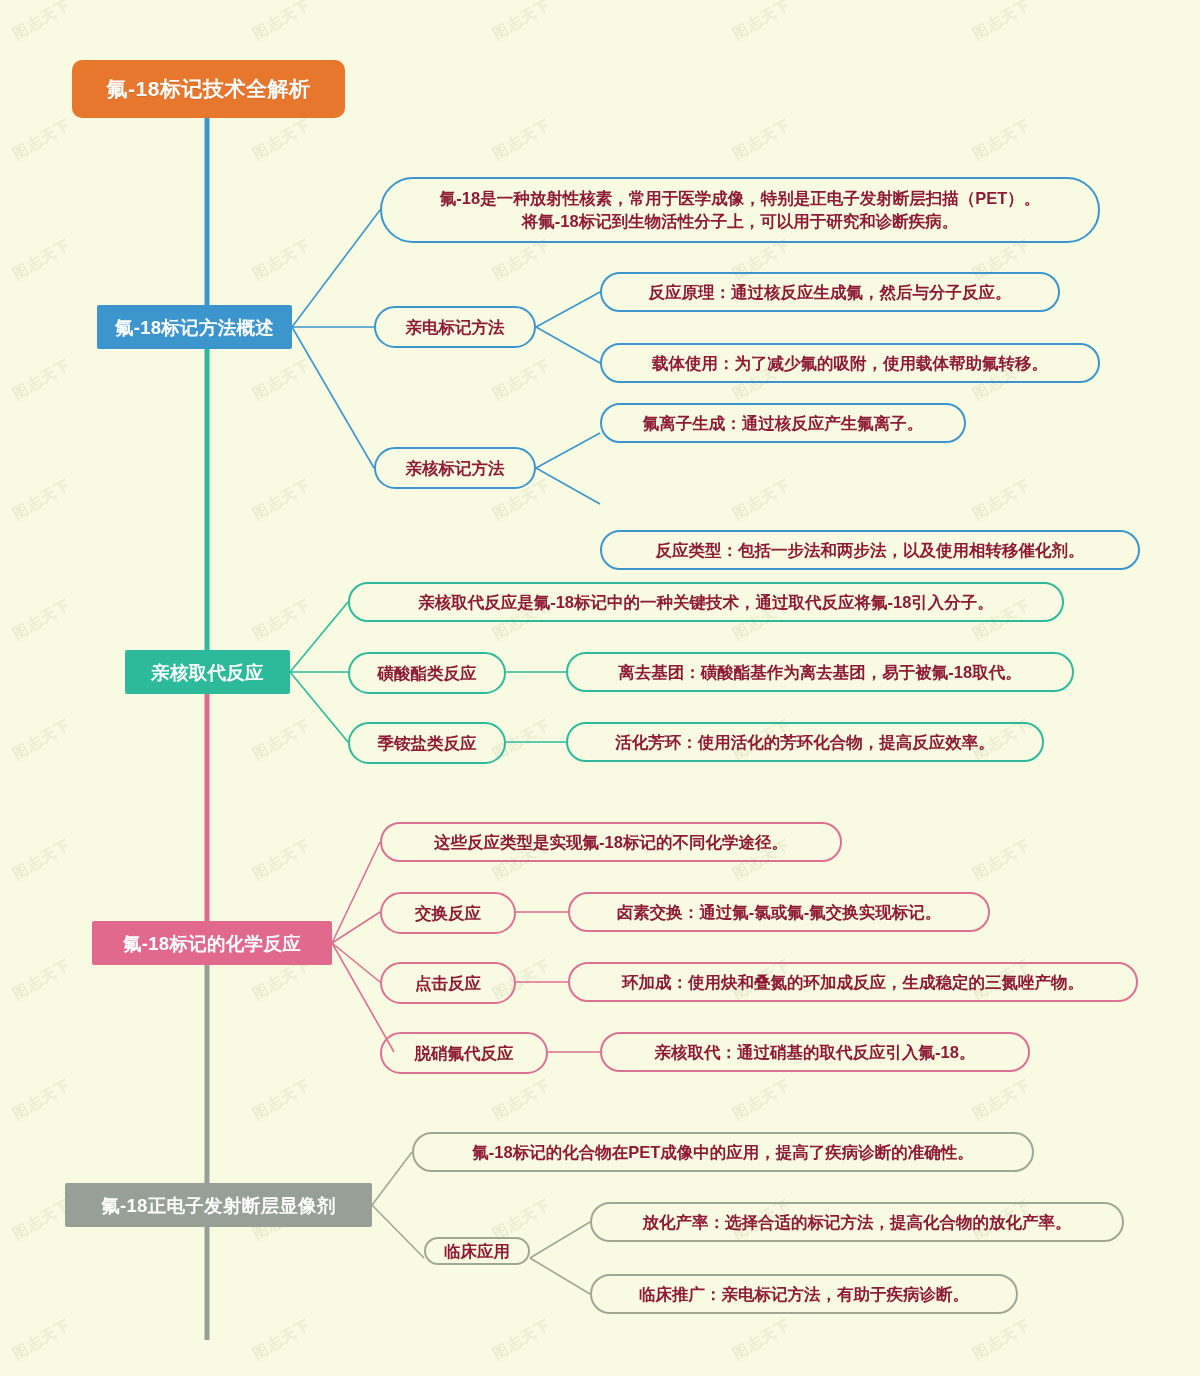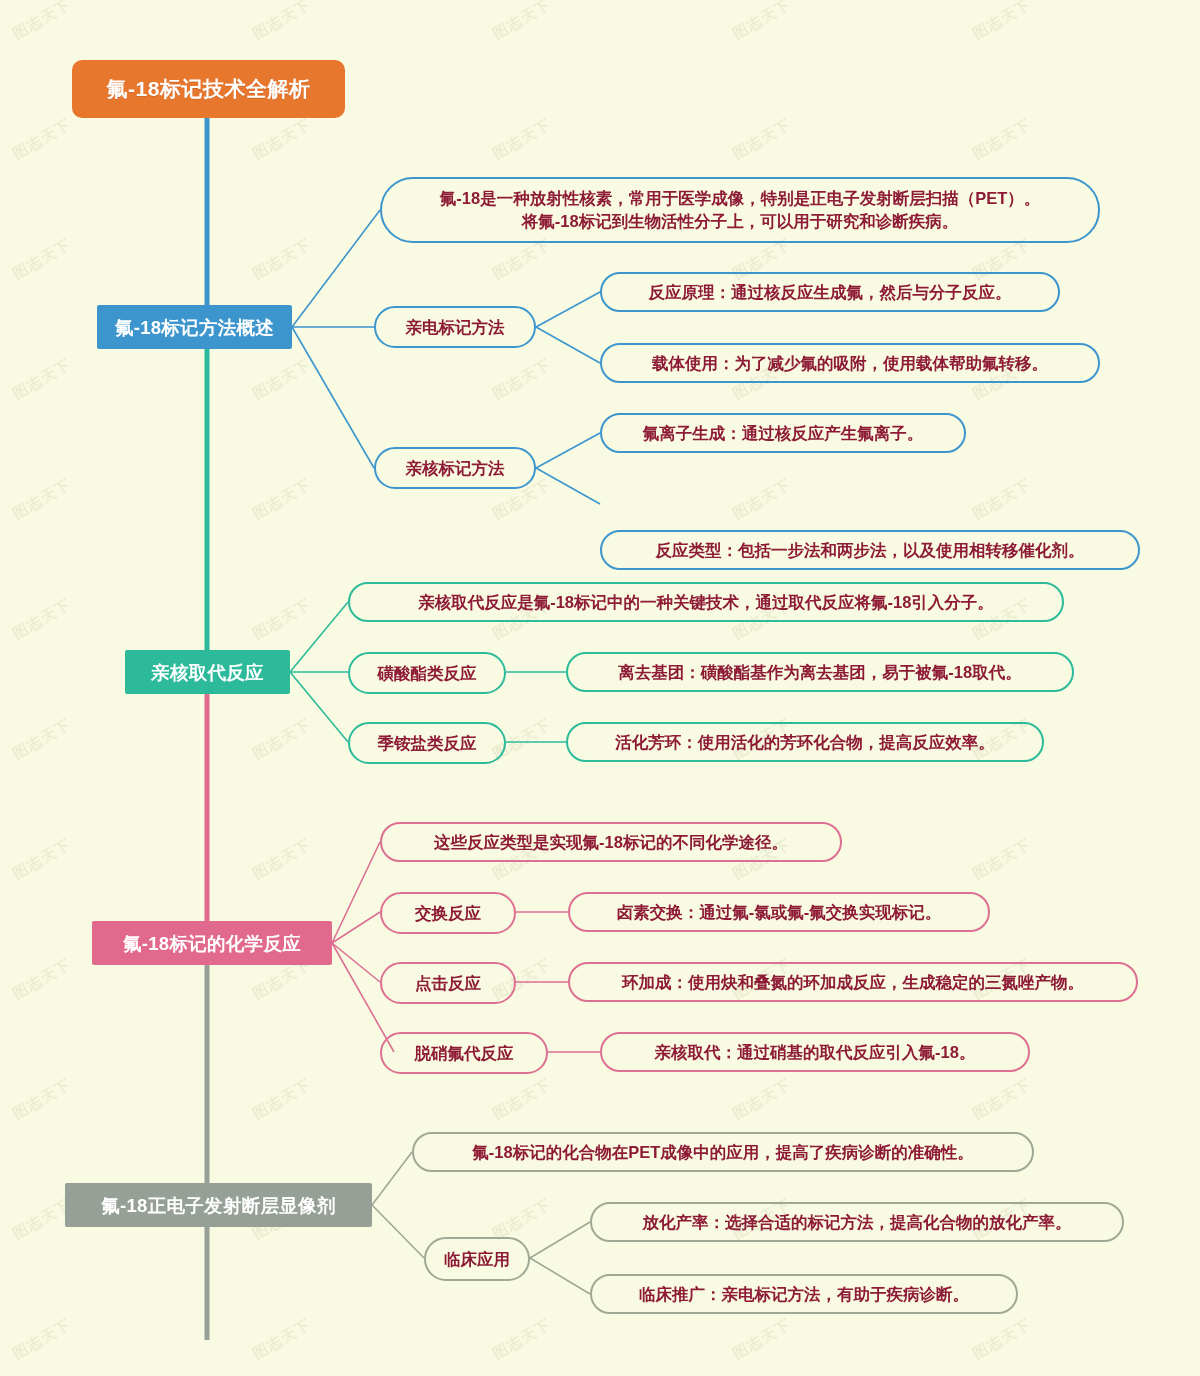--- a/index.html
+++ b/index.html
@@ -195,21 +195,21 @@
   <div class="node pill p-blue" style="left:600px;top:272px;width:460px;height:40px;">
     <span>反应原理：通过核反应生成氟，然后与分子反应。</span>
   </div>
   <div class="node pill p-blue" style="left:600px;top:343px;width:500px;height:40px;">
     <span>载体使用：为了减少氟的吸附，使用载体帮助氟转移。</span>
   </div>
 
   <div class="node pill p-blue" style="left:374px;top:447px;width:162px;height:42px;">
     <span>亲核标记方法</span>
   </div>
-  <div class="node pill p-blue" style="left:600px;top:413px;width:366px;height:40px;">
+  <div class="node pill p-blue" style="left:600px;top:403px;width:366px;height:40px;">
     <span>氟离子生成：通过核反应产生氟离子。</span>
   </div>
   <div class="node pill p-blue" style="left:600px;top:484px;width:540px;height:40px;margin-top:46px;">
     <span>反应类型：包括一步法和两步法，以及使用相转移催化剂。</span>
   </div>
 
   <div class="node branch b-teal" style="left:125px;top:650px;width:165px;height:44px;">
     <span>亲核取代反应</span>
   </div>
 
@@ -261,21 +261,21 @@
   </div>
 
   <div class="node branch b-gray" style="left:65px;top:1183px;width:307px;height:44px;">
     <span>氟-18正电子发射断层显像剂</span>
   </div>
 
   <div class="node pill p-gray" style="left:412px;top:1132px;width:622px;height:40px;">
     <span>氟-18标记的化合物在PET成像中的应用，提高了疾病诊断的准确性。</span>
   </div>
 
-  <div class="node pill p-gray" style="left:424px;top:1237px;width:106px;height:44px;">
+  <div class="node pill p-gray" style="left:424px;top:1237px;width:106px;height:28px;">
     <span>临床应用</span>
   </div>
   <div class="node pill p-gray" style="left:590px;top:1202px;width:534px;height:40px;">
     <span>放化产率：选择合适的标记方法，提高化合物的放化产率。</span>
   </div>
   <div class="node pill p-gray" style="left:590px;top:1274px;width:428px;height:40px;">
     <span>临床推广：亲电标记方法，有助于疾病诊断。</span>
   </div>
 
 </div>

